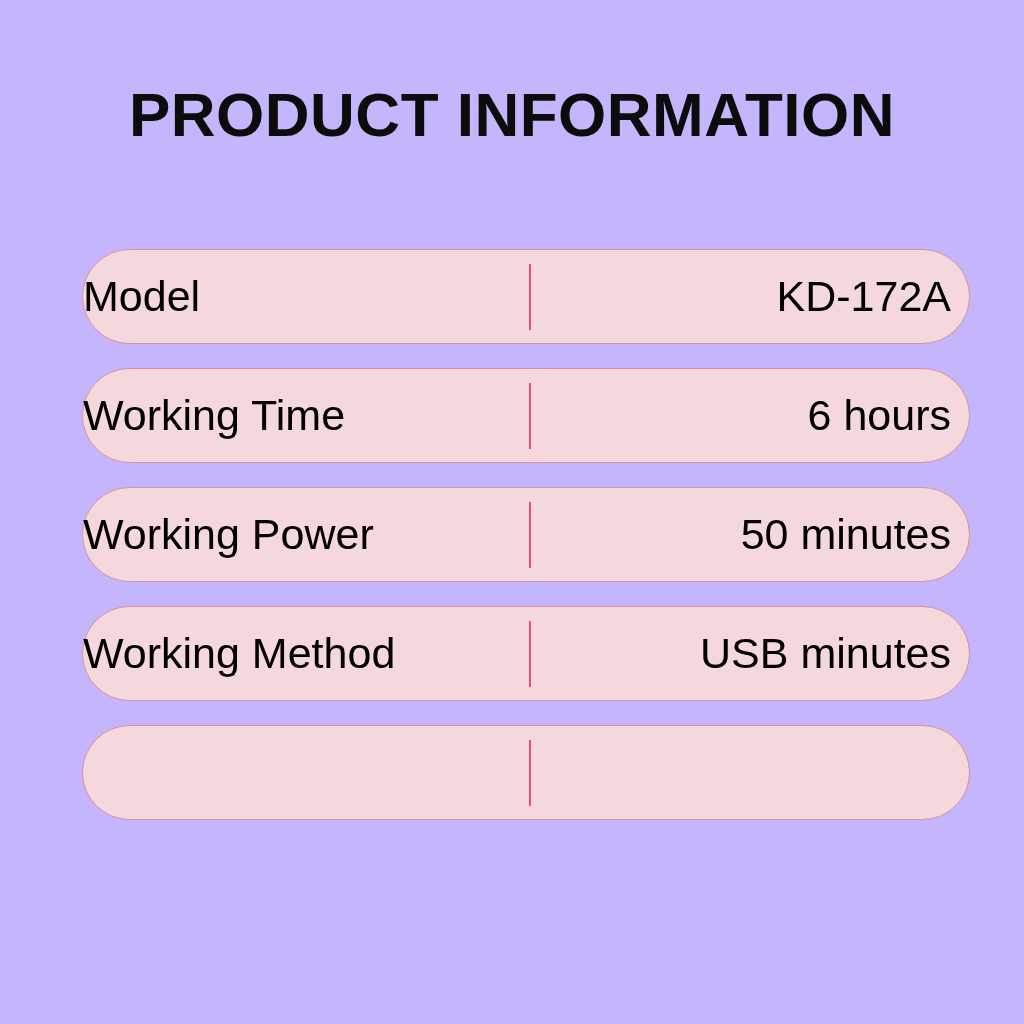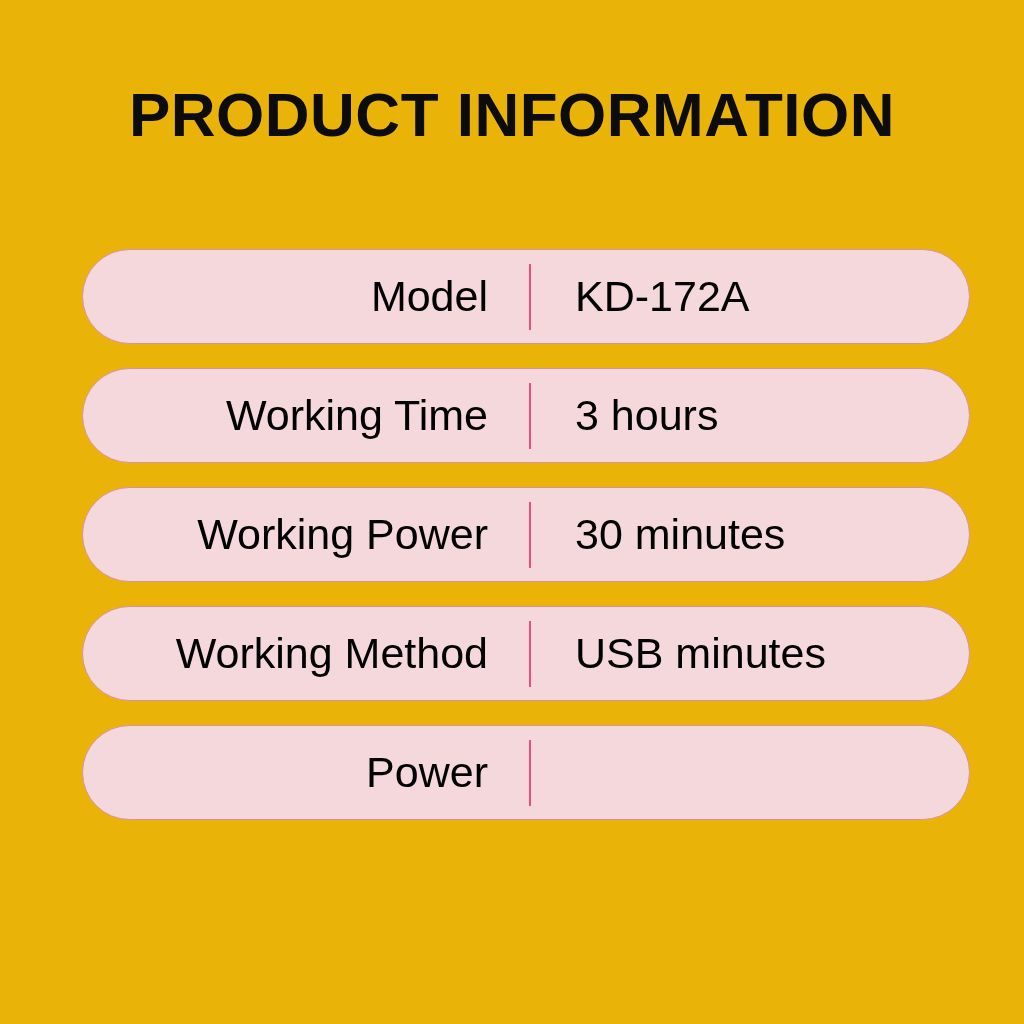--- a/index.html
+++ b/index.html
@@ -10,21 +10,21 @@
     width: 1024px;
     height: 1024px;
     background: #ffffff;
     font-family: "Liberation Sans", sans-serif;
     overflow: hidden;
   }
   .page {
     position: relative;
     width: 1024px;
     height: 1024px;
-    background: #eab308;
+    background: #c4b5fd;
   }
 
   
   .title {
     position: absolute;
     left: 0;
     top: 79px;
     width: 1024px;
     text-align: center;
     font-size: 62px;
@@ -52,40 +52,40 @@
     display: flex;
     align-items: center;
   }
   .spec-row:last-child {
     margin-bottom: 0;
   }
   .spec-label {
     position: absolute;
     left: 0;
     width: 405px;
-    text-align: right;
+    text-align: left;
     font-size: 43px;
     color: #000000;
     white-space: nowrap;
     line-height: 1;
   }
   .spec-divider {
     position: absolute;
     left: 446px;
     top: 50%;
     transform: translateY(-50%);
     width: 2px;
     height: 66px;
     background: #ee4d7d;
   }
   .spec-value {
     position: absolute;
     left: 492px;
     right: 18px;
-    text-align: left;
+    text-align: right;
     font-size: 43px;
     color: #000000;
     white-space: nowrap;
     line-height: 1;
   }
 </style>
 </head>
 <body>
 
 <div class="page">
@@ -96,35 +96,34 @@
 
     <div class="spec-row">
       <div class="spec-label">Model</div>
       <div class="spec-divider"></div>
       <div class="spec-value">KD-172A</div>
     </div>
 
     <div class="spec-row">
       <div class="spec-label">Working Time</div>
       <div class="spec-divider"></div>
-      <div class="spec-value">3 hours</div>
+      <div class="spec-value">6 hours</div>
     </div>
 
     <div class="spec-row">
       <div class="spec-label">Working Power</div>
       <div class="spec-divider"></div>
-      <div class="spec-value">30 minutes</div>
+      <div class="spec-value">50 minutes</div>
     </div>
 
     <div class="spec-row">
       <div class="spec-label">Working Method</div>
       <div class="spec-divider"></div>
       <div class="spec-value">USB minutes</div>
     </div>
 
 
     <div class="spec-row">
-      <div class="spec-label">Power</div>
       <div class="spec-divider"></div>
     </div>
 
   </div>
 </div>
 
 </body></html>

